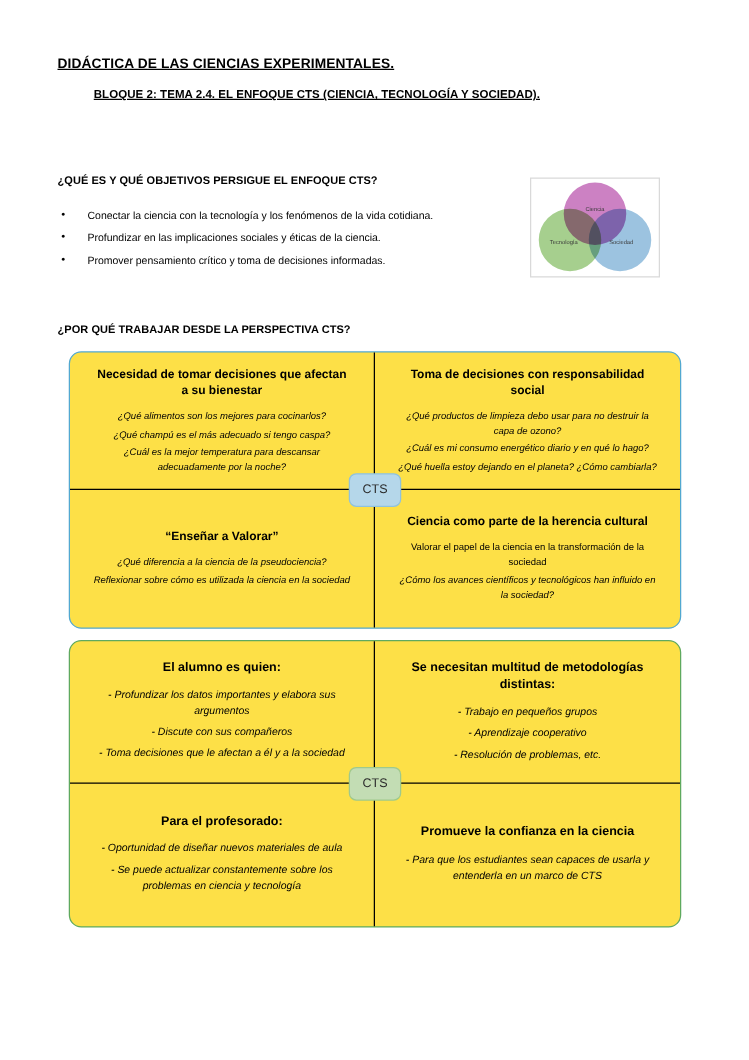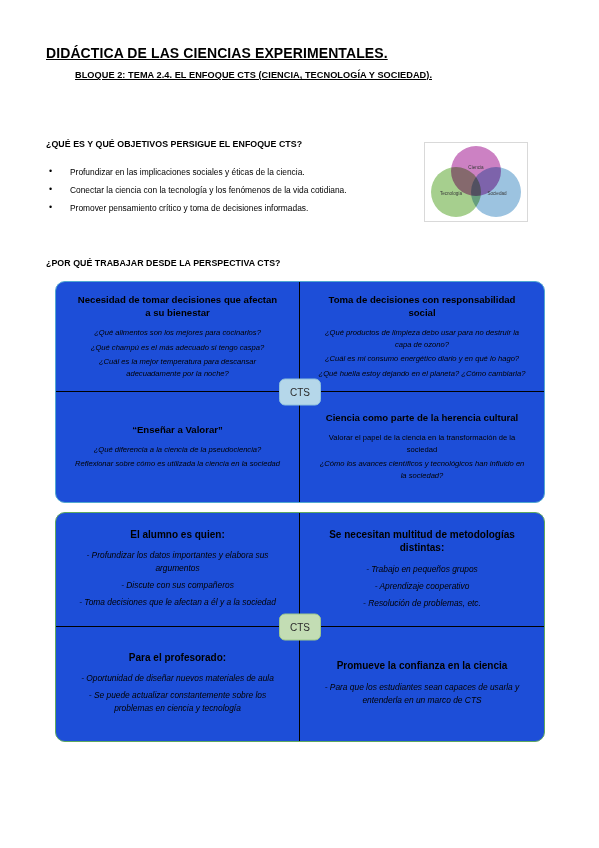--- a/index.html
+++ b/index.html
@@ -19,21 +19,21 @@
     position: absolute;
     inset: 0;
     padding: 0;
   }
 
   
   .doc-title {
     position: absolute;
     left: 46px;
     top: 45px;
-    font-size: 14px;
+    font-size: 11px;
     font-weight: bold;
     letter-spacing: 0.1px;
     text-decoration: underline;
     white-space: nowrap;
   }
   .doc-subtitle {
     position: absolute;
     left: 46px;
     top: 70px;
     font-size: 9.2px;
@@ -130,21 +130,21 @@
   }
   .vl-ciencia { left: 34px; top: 22px; width: 34px; }
   .vl-tecnologia { left: 4px; top: 48px; width: 44px; }
   .vl-sociedad { left: 52px; top: 48px; width: 40px; }
 
   
   .qtable {
     position: absolute;
     box-sizing: border-box;
     border-radius: 10px;
-    background: #1d4ed8;
+    background: #fde047;
   }
   .qtable.blue { border: 1.4px solid #52a8d0; }
   .qtable.green { border: 1.4px solid #5fa95f; }
 
   #table-cts-why {
     left: 55px;
     top: 281px;
     width: 490px;
     height: 222px;
   }
@@ -226,22 +226,22 @@
 <body>
 
 <div class="page">
 
   <div class="doc-title">DIDÁCTICA DE LAS CIENCIAS EXPERIMENTALES.</div>
   <div class="doc-subtitle">BLOQUE 2: TEMA 2.4. EL ENFOQUE CTS (CIENCIA, TECNOLOGÍA Y SOCIEDAD).</div>
 
   <div class="section-q1">¿QUÉ ES Y QUÉ OBJETIVOS PERSIGUE EL ENFOQUE CTS?</div>
 
   <ul class="bullets">
+    <li>Conectar la ciencia con la tecnología y los fenómenos de la vida cotidiana.</li>
     <li>Profundizar en las implicaciones sociales y éticas de la ciencia.</li>
-    <li>Conectar la ciencia con la tecnología y los fenómenos de la vida cotidiana.</li>
     <li>Promover pensamiento crítico y toma de decisiones informadas.</li>
   </ul>
 
   <div class="venn-box">
     <div class="venn-stage">
       <div class="venn-circle venn-ciencia"></div>
       <div class="venn-circle venn-tecnologia"></div>
       <div class="venn-circle venn-sociedad"></div>
       <div class="venn-label vl-ciencia">Ciencia</div>
       <div class="venn-label vl-tecnologia">Tecnología</div>

